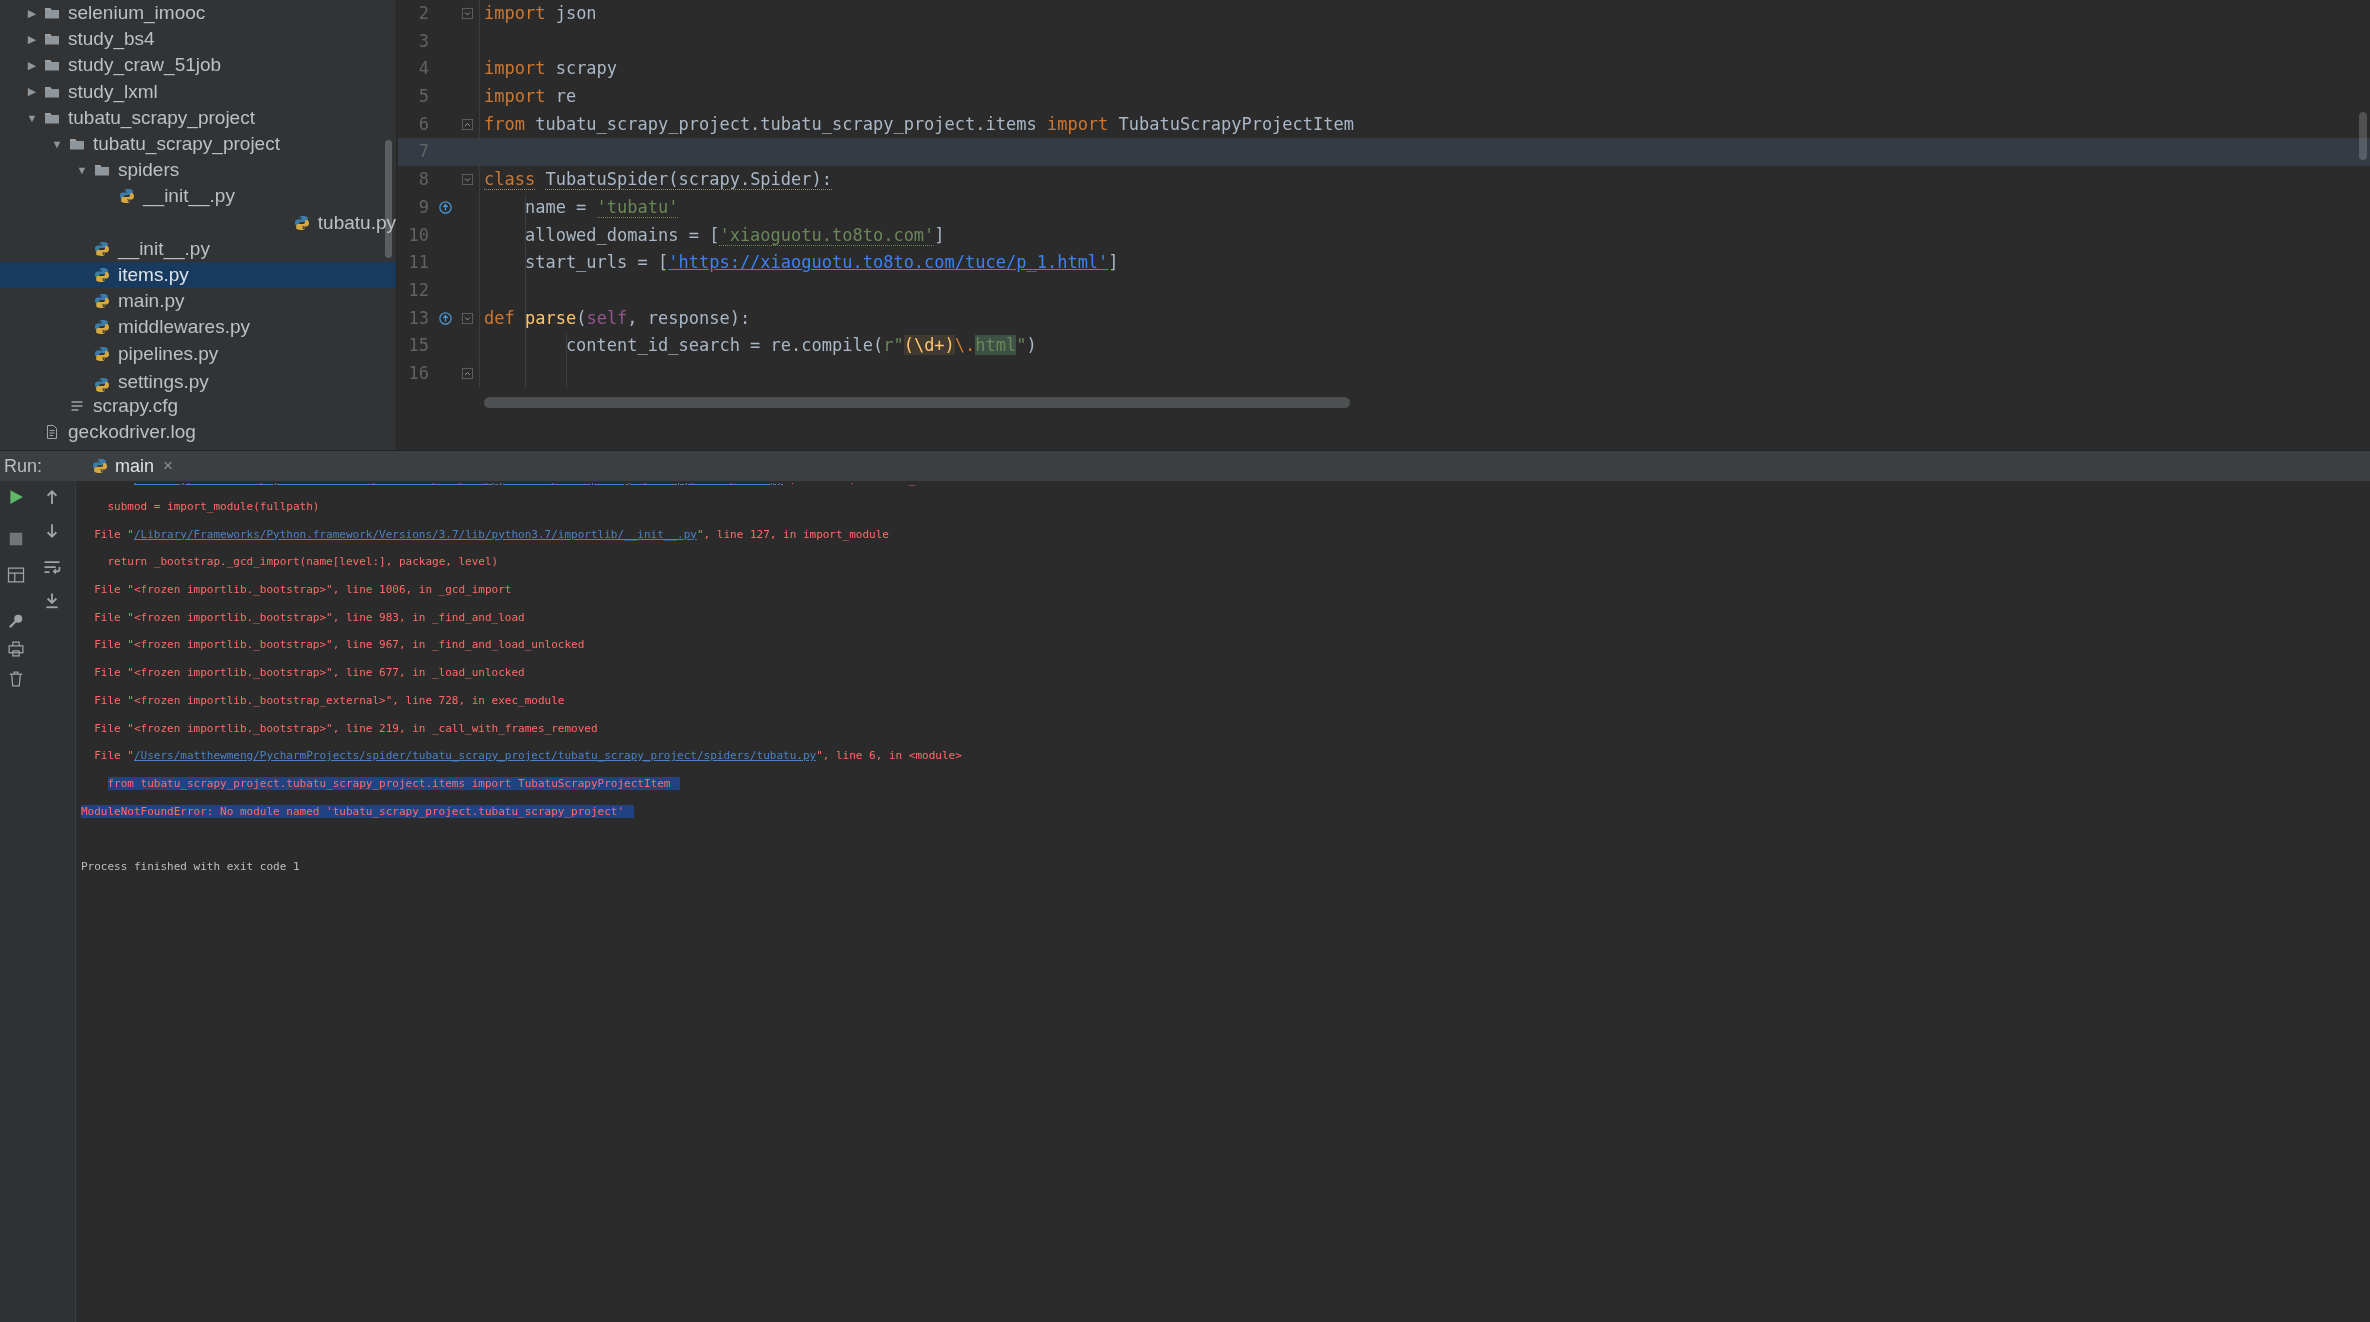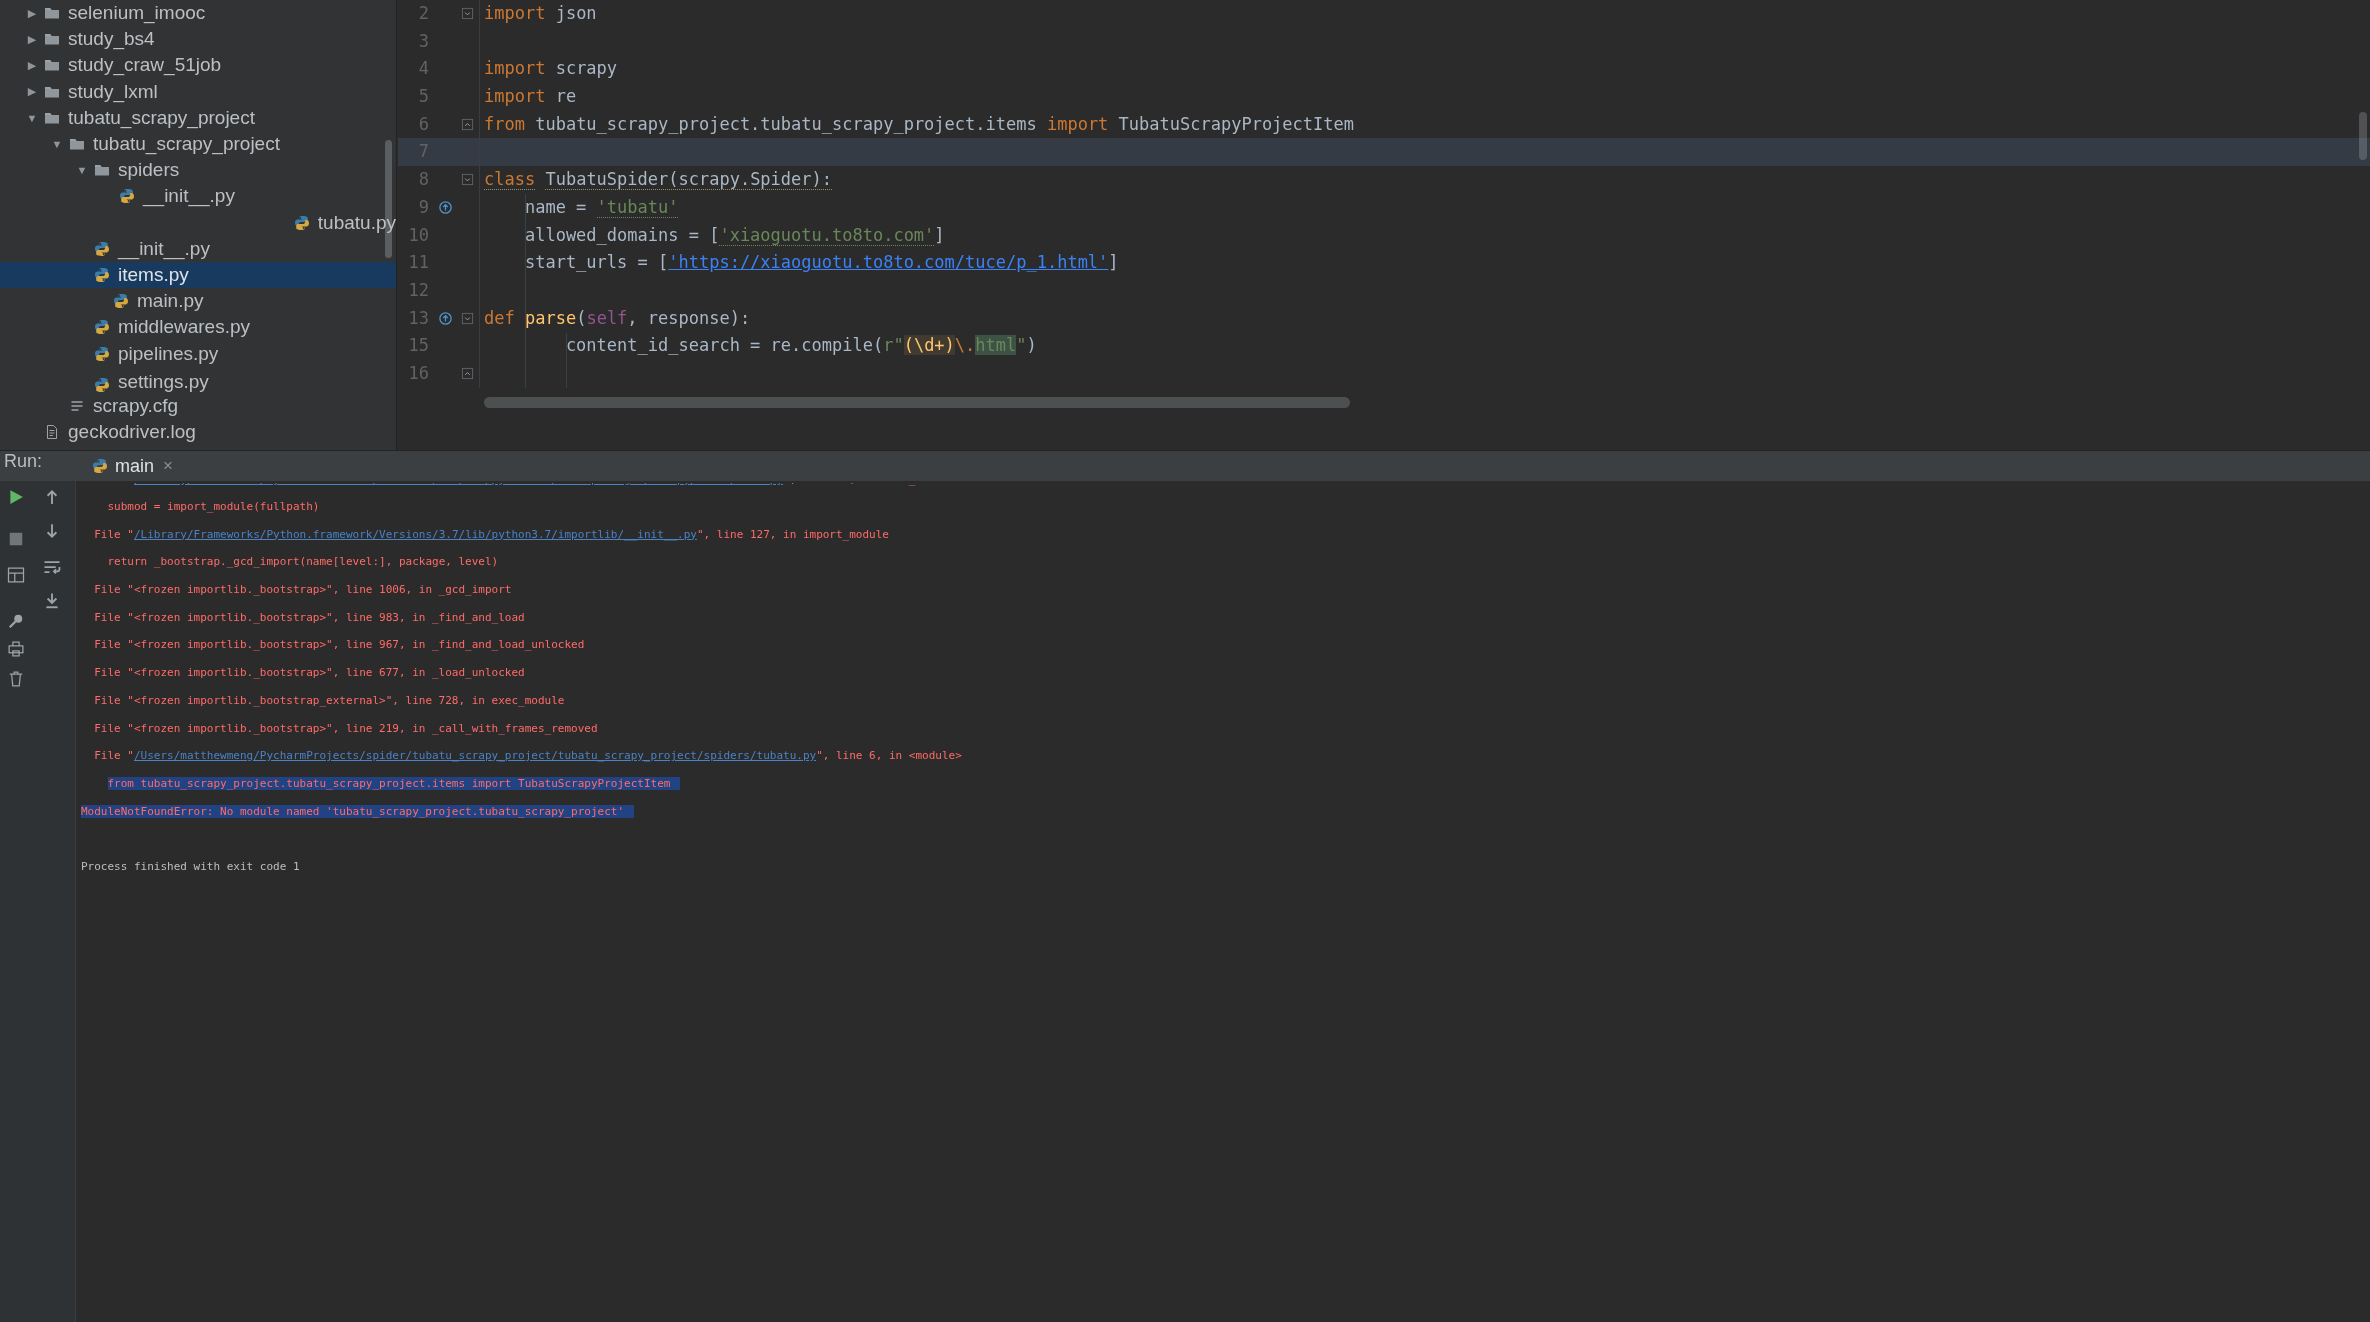--- a/index.html
+++ b/index.html
@@ -39,21 +39,21 @@
   .t-self{color:#94558d}
   .t-regex{color:#ffc66d;background:rgba(255,198,109,.10)}
   .t-esc{color:#cc7832}
   .t-strhl{color:#6a8759;background:#3d5245}
   .indent-guide{position:absolute;width:1px;background:#3a3f44}
   .h-scrollbar{position:absolute;left:86px;top:397px;width:866px;height:11px;background:#5a5d5f;opacity:.75;border-radius:6px}
   .v-scrollbar{position:absolute;right:3px;top:112px;width:8px;height:48px;background:rgba(190,195,200,.25);border-radius:4px}
 
   
   .run-panel{position:absolute;left:0;top:450px;right:0;bottom:0;background:#2b2b2b;border-top:1px solid #232323}
-  .run-header{height:30px;background:#3c3f41;display:flex;align-items:flex-start;
+  .run-header{height:30px;background:#3c3f41;display:flex;align-items:center;
     font-family:"Liberation Sans","DejaVu Sans",sans-serif;font-size:18px;color:#bbbdbf}
   .run-label{margin-left:4px}
   .run-tab{display:flex;align-items:center;margin-left:40px;gap:7px;cursor:pointer;height:100%;padding:0 10px}
   .tab-icon svg{width:16px;height:16px;display:block}
   .tab-title{color:#dfe1e3;font-weight:normal}
   .tab-close{color:#8c8f91;font-size:17px;margin-left:2px}
   .run-toolbar{position:absolute;left:0;top:30px;width:76px;bottom:0;background:#2f3234;border-right:1px solid #3a3d3f}
   .tb-icon{position:absolute;width:20px;height:20px;cursor:pointer}
   .tb-icon svg{width:20px;height:20px;display:block}
   .console{position:absolute;left:77px;top:30px;right:0;bottom:0;padding:2px 0 0 4px;overflow:hidden}
@@ -175,21 +175,21 @@
         <div class="tree-row selected" style="padding-left: 72px;">
           <span class="tree-arrow"></span>
           <span class="tree-icon">
             <svg viewBox="0 0 16 16">
               <path d="M7.9 1C5.2 1 5.3 2.4 5.3 2.4v1.5h2.8v.7H3.7S1 4.4 1 7.8s2.4 3.3 2.4 3.3h1.4V9.5S4.7 7 7.1 7h4.6s2.1.1 2.1-2V3S14.3 1 7.9 1zM6.4 2.1a.9.9 0 110 1.8.9.9 0 010-1.8z" fill="#3c7ca8"></path>
               <path d="M8.1 15c2.7 0 2.6-1.4 2.6-1.4v-1.5H7.9v-.7h4.4S15 11.6 15 8.2 12.6 4.9 12.6 4.9h-1.4v1.6S11.3 9 8.9 9H4.3s-2.1-.1-2.1 2v2S1.7 15 8.1 15zm1.5-1.1a.9.9 0 110-1.8.9.9 0 010 1.8z" fill="#d6a841"></path>
             </svg>
           </span>
           <span class="tree-label">items.py</span>
         </div>
-        <div class="tree-row" style="padding-left: 72px; margin-left: 19px;">
+        <div class="tree-row" style="padding-left: 72px;">
           <span class="tree-arrow"></span>
           <span class="tree-icon">
             <svg viewBox="0 0 16 16">
               <path d="M7.9 1C5.2 1 5.3 2.4 5.3 2.4v1.5h2.8v.7H3.7S1 4.4 1 7.8s2.4 3.3 2.4 3.3h1.4V9.5S4.7 7 7.1 7h4.6s2.1.1 2.1-2V3S14.3 1 7.9 1zM6.4 2.1a.9.9 0 110 1.8.9.9 0 010-1.8z" fill="#3c7ca8"></path>
               <path d="M8.1 15c2.7 0 2.6-1.4 2.6-1.4v-1.5H7.9v-.7h4.4S15 11.6 15 8.2 12.6 4.9 12.6 4.9h-1.4v1.6S11.3 9 8.9 9H4.3s-2.1-.1-2.1 2v2S1.7 15 8.1 15zm1.5-1.1a.9.9 0 110-1.8.9.9 0 010 1.8z" fill="#d6a841"></path>
             </svg>
           </span>
           <span class="tree-label">main.py</span>
         </div>
         <div class="tree-row" style="padding-left: 72px;">

